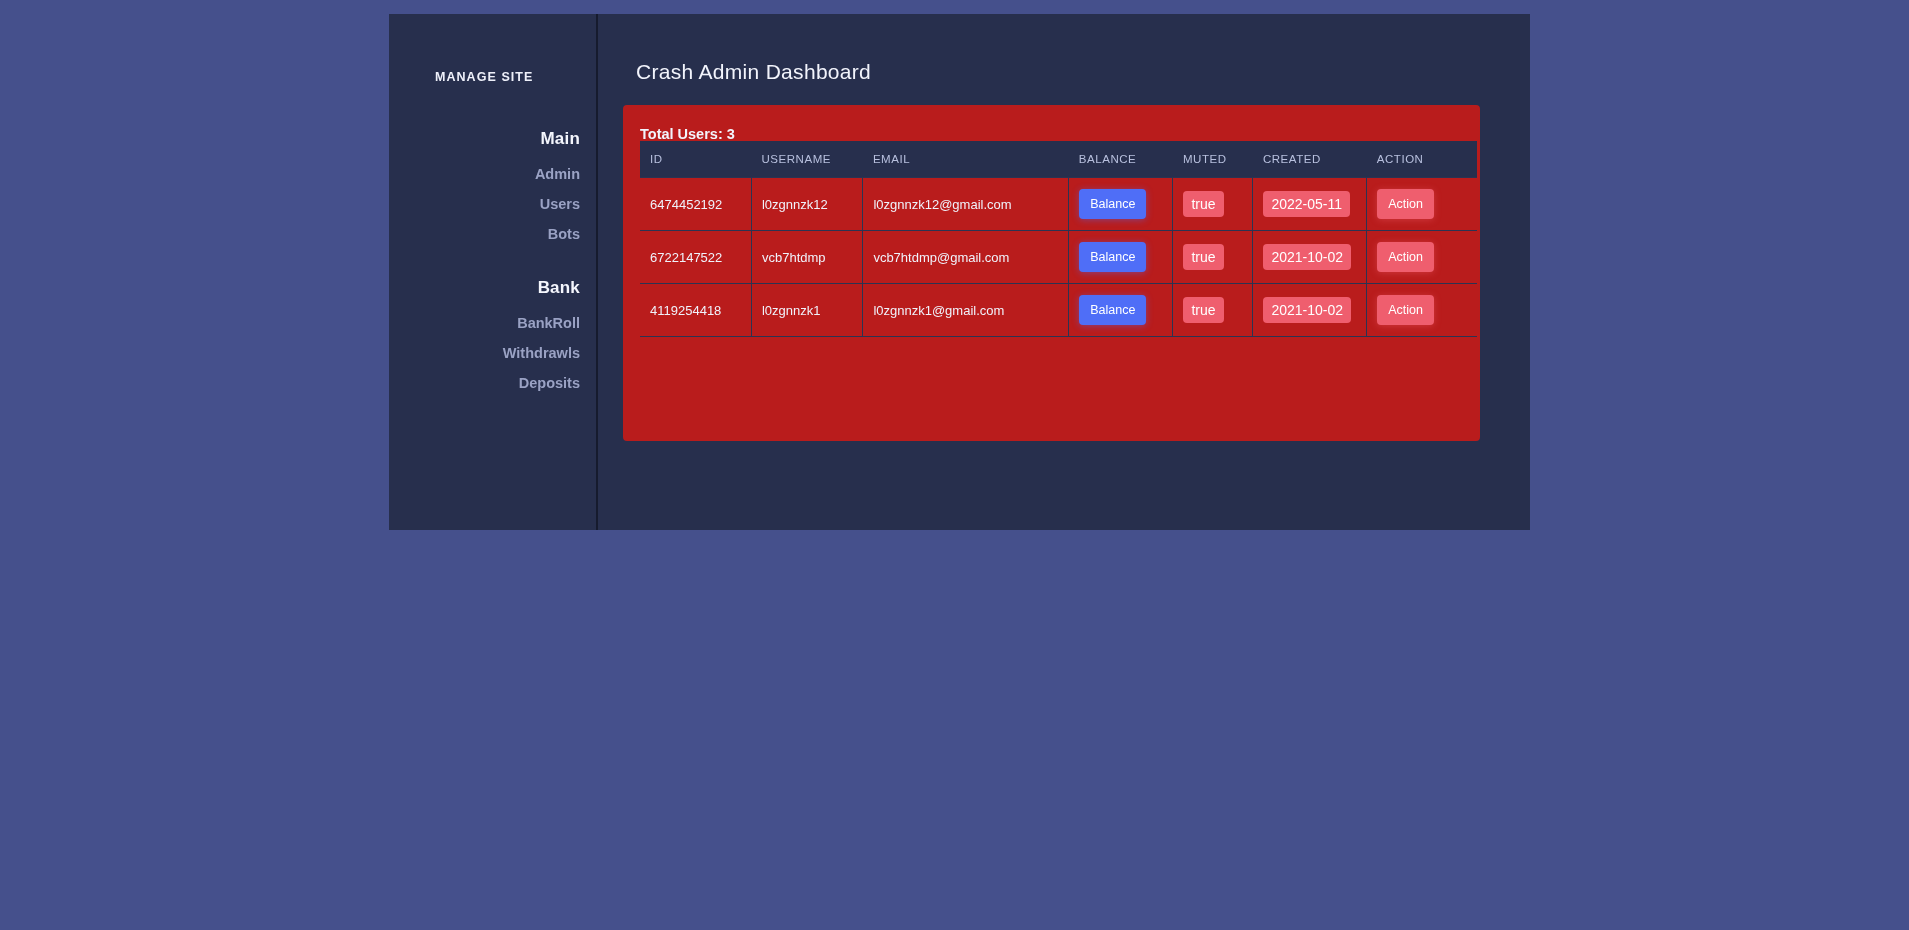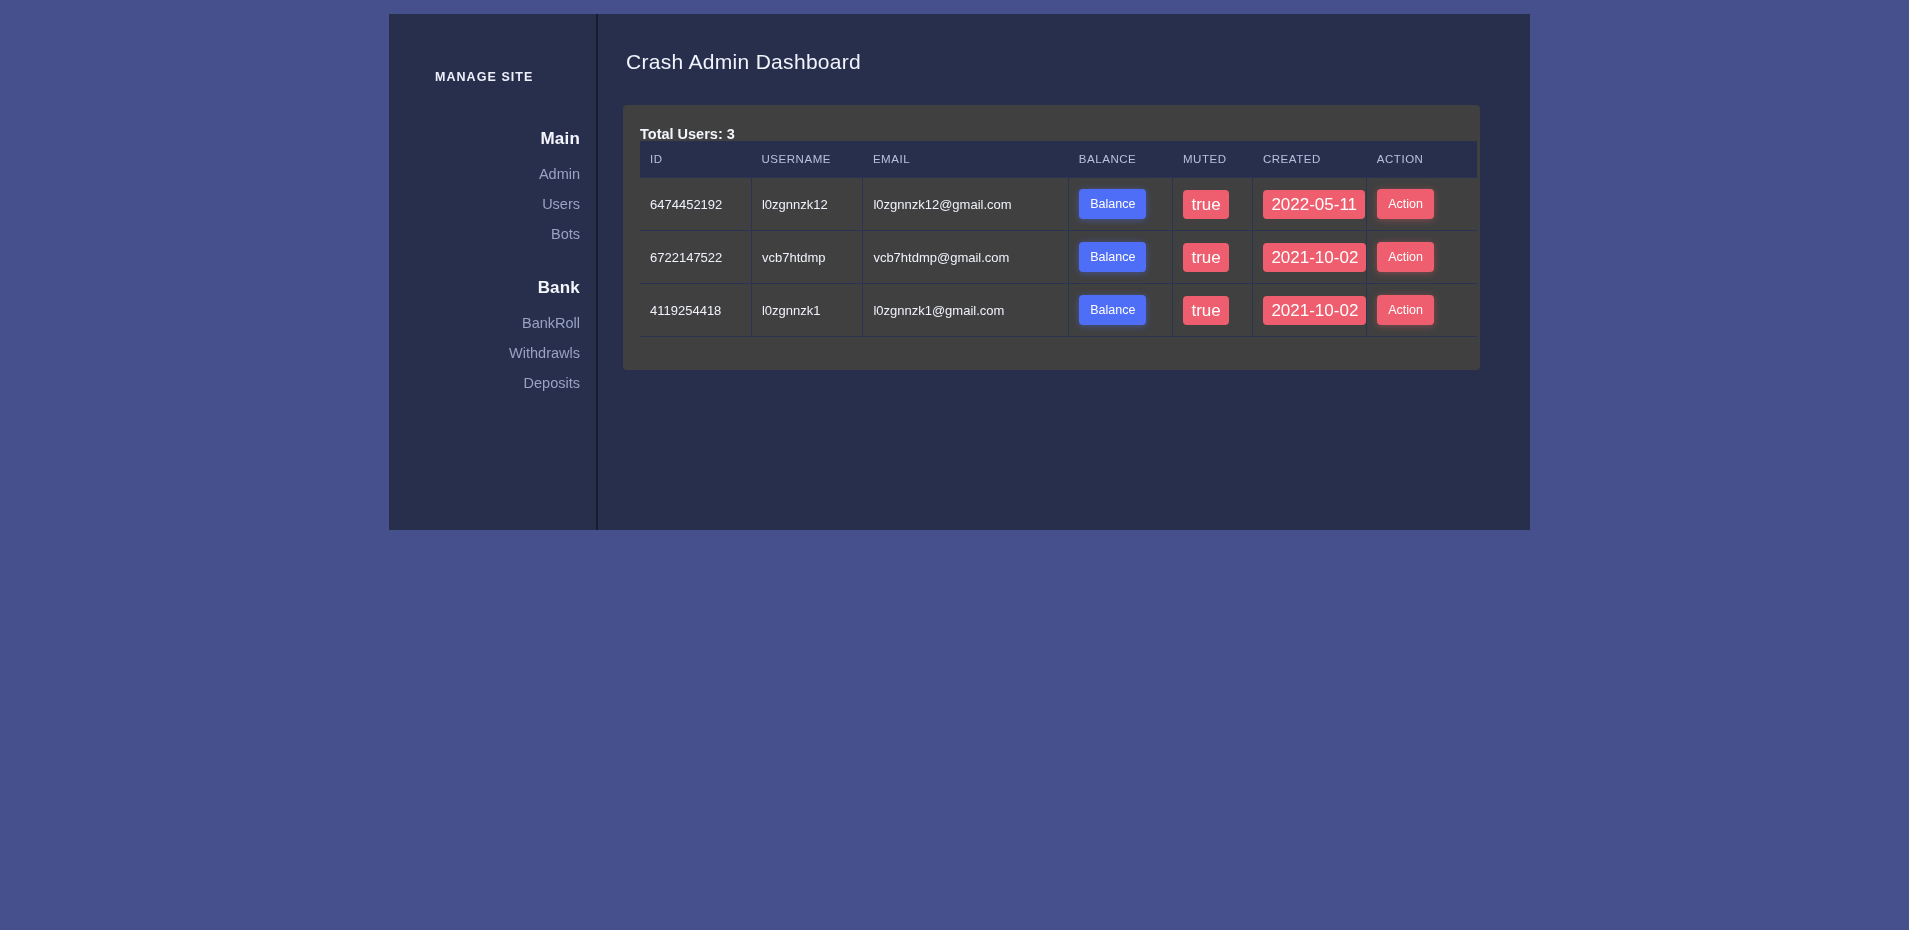--- a/index.html
+++ b/index.html
@@ -64,20 +64,21 @@
     line-height: 26px;
   }
   .nav-link {
     display: block;
     font-size: 14.5px;
     color: #9aa2c4;
     line-height: 30px;
     text-decoration: none;
     position: relative;
     white-space: nowrap;
+    font-weight: bold;
   }
   .nav-link .dot {
     position: absolute;
     left: 114px;
     top: 11px;
     width: 9px;
     height: 9px;
     border-radius: 50%;
     background: #22b24c;
   }
@@ -89,31 +90,31 @@
     background: #272f4d;
   }
   #page-title {
     position: absolute;
     left: 24px;
     top: 32px;
     font-size: 21px;
     color: #f2f4fc;
     letter-spacing: .3px;
     font-weight: normal;
-    margin: 4px;
+    margin: 14px;
   }
 
   
   #card {
     position: absolute;
     left: 25px;
     top: 91px;
     width: 857px;
-    height: 265px;
-    background: #404040;
+    height: 336px;
+    background: #b91c1c;
     border-radius: 4px;
     box-sizing: border-box;
   }
   #total-users {
     position: absolute;
     left: 17px;
     top: 21px;
     font-size: 14.5px;
     font-weight: bold;
     color: #f2f4fc;
@@ -181,21 +182,21 @@
   }
   .btn-action {
     background: #ef5e6e;
     box-shadow: 0 1px 7px rgba(239,94,110,.40);
   }
   .badge {
     display: inline-block;
     background: #ef5e6e;
     color: #ffffff;
     border-radius: 4px;
-    font-size: 17px;
+    font-size: 14px;
     line-height: 1;
     padding: 6px 8px;
     white-space: nowrap;
   }
 </style>
 </head>
 <body>
 
 <div id="app">
 

